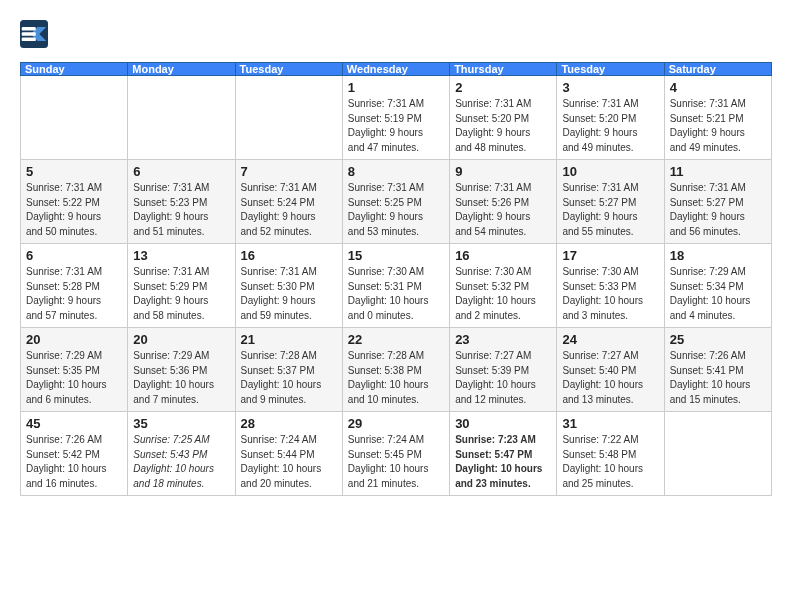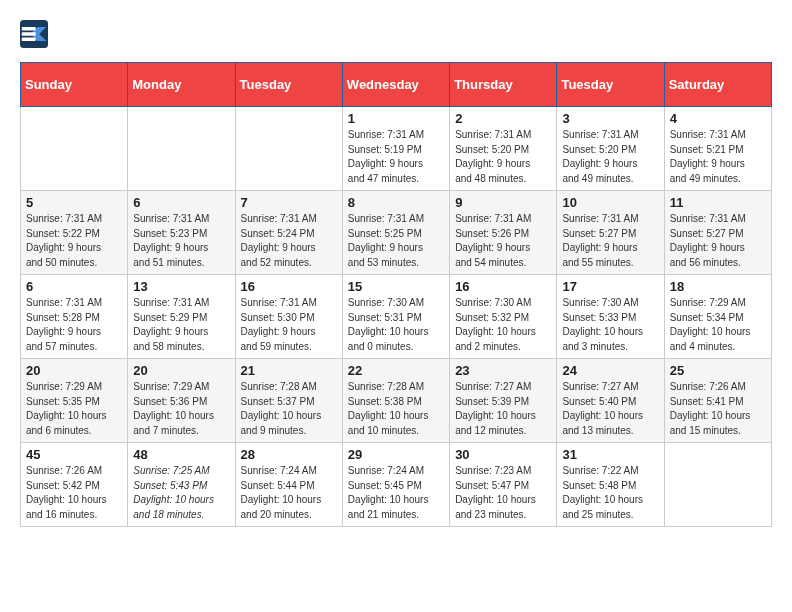--- a/index.html
+++ b/index.html
@@ -48,25 +48,25 @@
     .location {
       font-size: 15px;
       color: #444;
     }
     .calendar {
       width: 100%;
       border-collapse: collapse;
       border: 1px solid #ccc;
     }
     .calendar th {
-      background-color: #ef4444;
+      background-color: #3b82f6;
       color: #fff;
-      font-size: 13px;
+      font-size: 11px;
       font-weight: bold;
-      padding: 14px 4px;
+      padding: 0 4px;
       text-align: left;
       border: 1px solid #2060a0;
     }
     .calendar td {
       width: 107px;
       vertical-align: top;
       border: 1px solid #ccc;
       padding: 4px 5px;
       font-size: 10.5px;
       color: #333;
@@ -317,21 +317,21 @@
         </tr>
         <tr>
           <td>
             <div class="day-num">45</div>
             <div class="day-info" style="white-space: pre-line;">Sunrise: 7:26 AM
 Sunset: 5:42 PM
 Daylight: 10 hours
 and 16 minutes.</div>
           </td>
           <td>
-            <div class="day-num">48</div>
+            <div class="day-num">35</div>
             <div class="day-info" style="white-space: pre-line; font-style: italic;">Sunrise: 7:25 AM
 Sunset: 5:43 PM
 Daylight: 10 hours
 and 18 minutes.</div>
           </td>
           <td>
             <div class="day-num">28</div>
             <div class="day-info" style="white-space: pre-line;">Sunrise: 7:24 AM
 Sunset: 5:44 PM
 Daylight: 10 hours
@@ -339,21 +339,21 @@
           </td>
           <td>
             <div class="day-num">29</div>
             <div class="day-info" style="white-space: pre-line;">Sunrise: 7:24 AM
 Sunset: 5:45 PM
 Daylight: 10 hours
 and 21 minutes.</div>
           </td>
           <td>
             <div class="day-num">30</div>
-            <div class="day-info" style="white-space: pre-line;">Sunrise: 7:23 AM
+            <div class="day-info" style="white-space: pre-line; font-weight: bold;">Sunrise: 7:23 AM
 Sunset: 5:47 PM
 Daylight: 10 hours
 and 23 minutes.</div>
           </td>
           <td>
             <div class="day-num">31</div>
             <div class="day-info" style="white-space: pre-line;">Sunrise: 7:22 AM
 Sunset: 5:48 PM
 Daylight: 10 hours
 and 25 minutes.</div>

